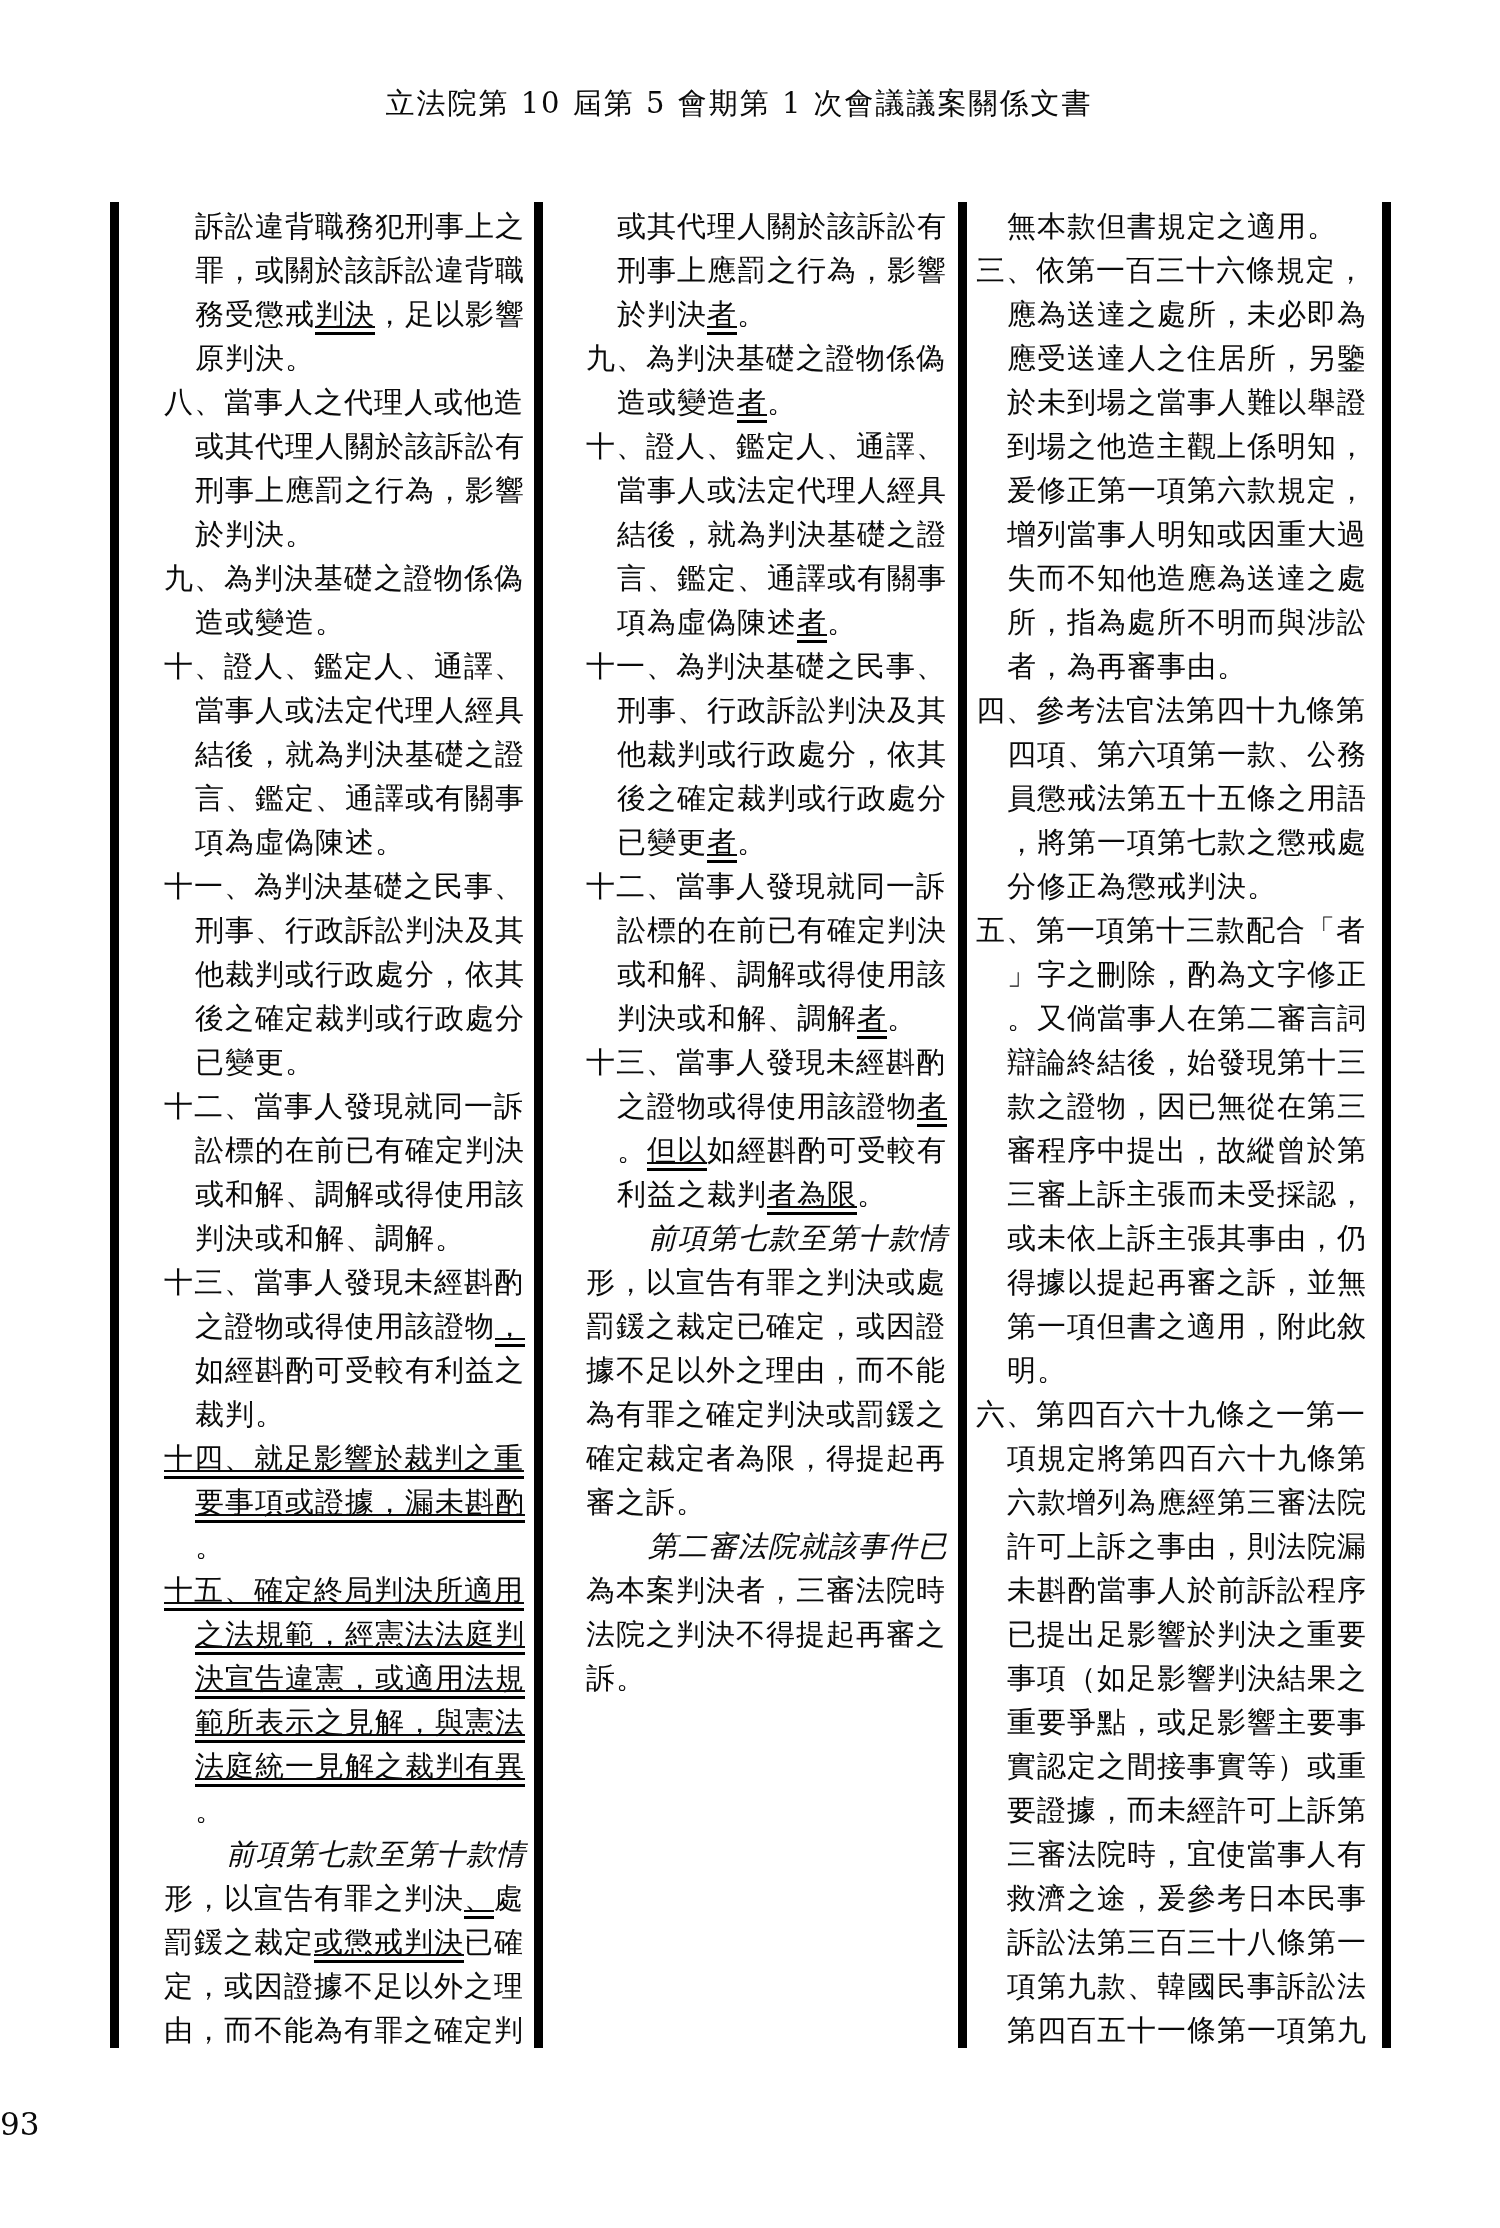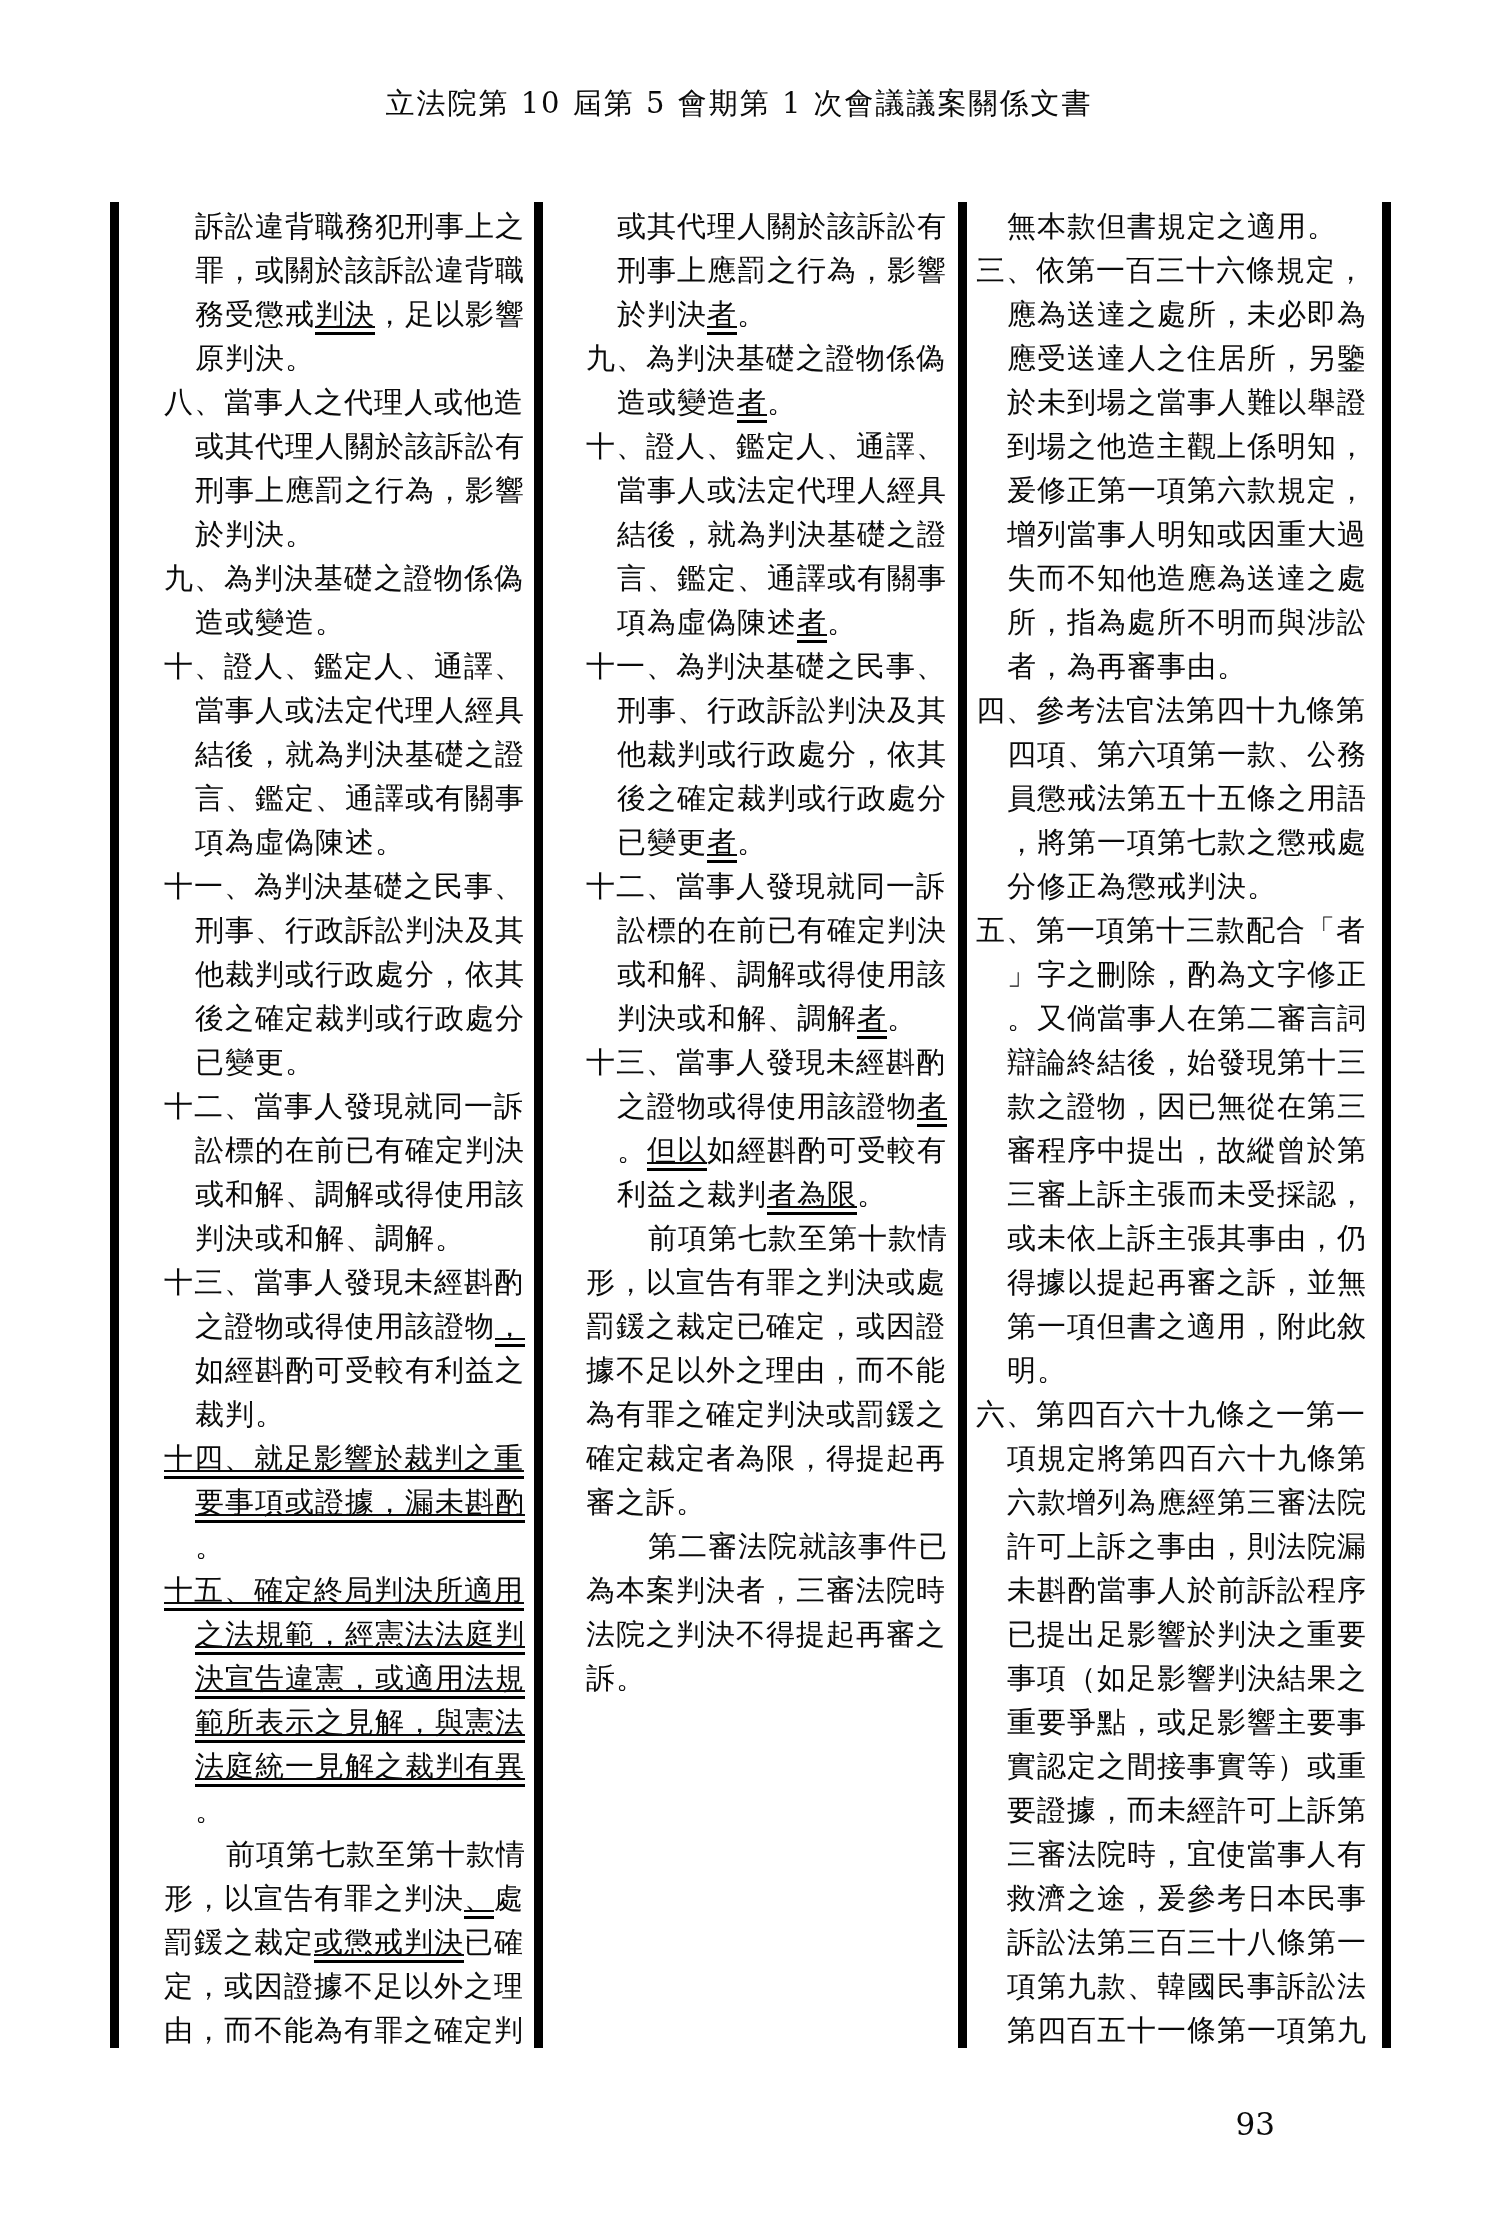--- a/index.html
+++ b/index.html
@@ -42,28 +42,28 @@
   .col.c2 { left: 586px; }
   .col.c3 { left: 976px; font-family: Liberation Serif, serif; }
   .line {
     height: 44px;
     line-height: 44px;
     font-size: 29px;
     letter-spacing: 1px;
     white-space: nowrap;
   }
   .line.ind1 { padding-left: 31px; }
-  .line.ind2 { padding-left: 62px; }
+  .line.ind2 { padding-left: 62px; font-style: italic; }
   .u { border-bottom: 3px solid #000; padding-bottom: 1px; text-decoration: underline; }
   .page-footer {
     position: absolute;
     top: 2106px;
-    left: 12px;
+    left: 0;
     width: 1263px;
-    text-align: right;
+    text-align: left;
     font-size: 31px;
   }
 </style>
 </head>
 <body>
 
 <div class="page-header">立法院第 10 屆第 5 會期第 1 次會議議案關係文書</div>
 
 <div class="vbar b1"></div>
 <div class="vbar b2"></div>

